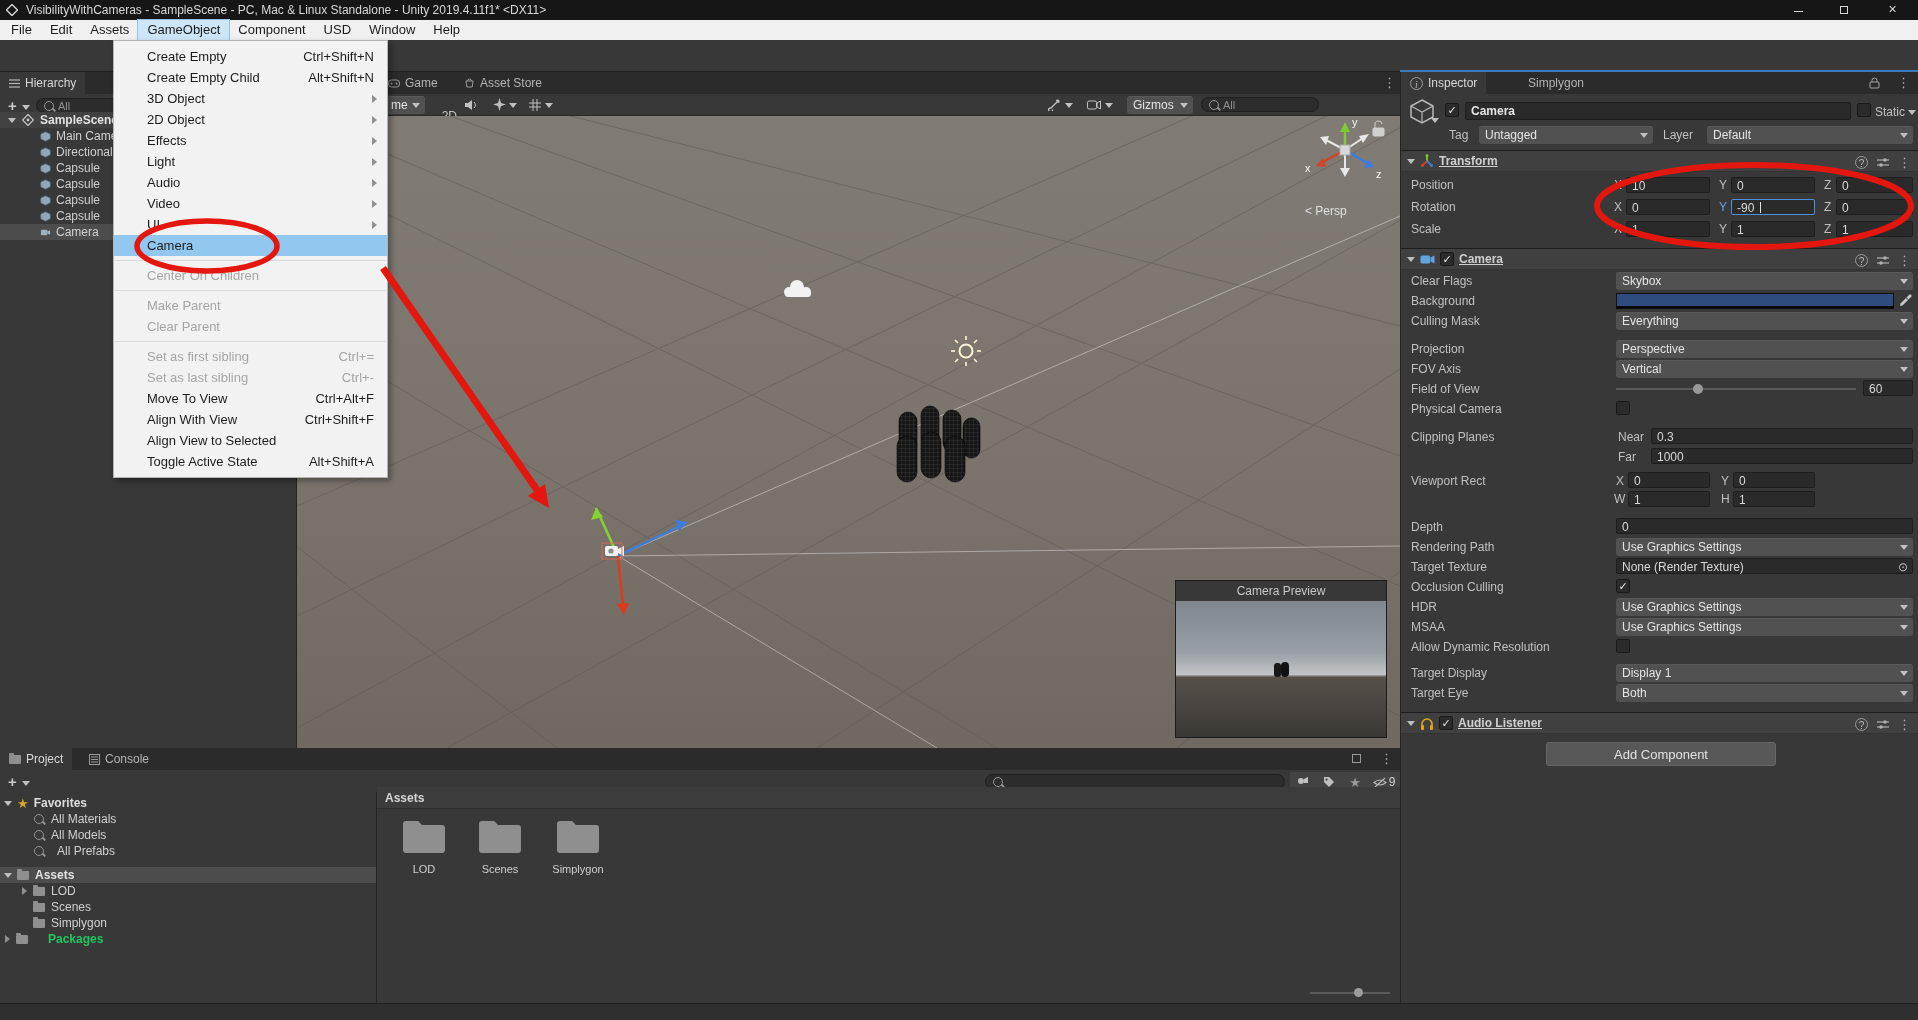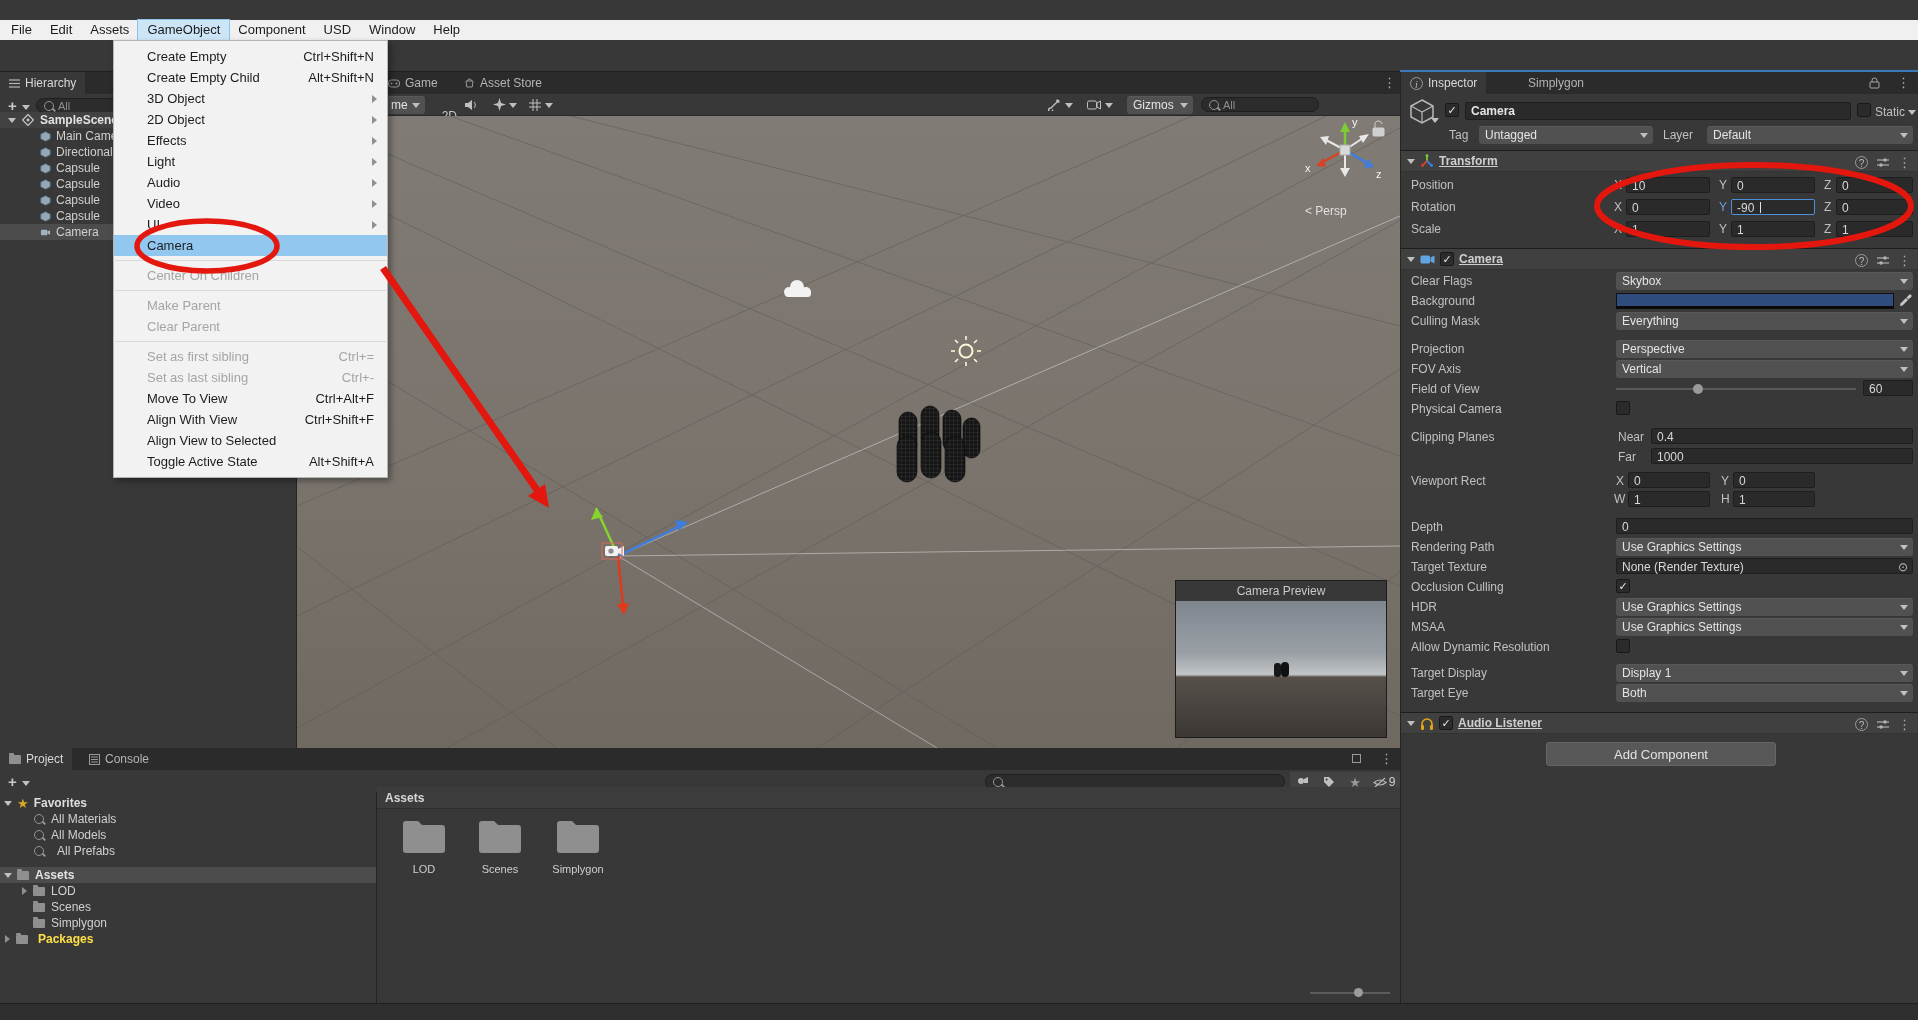--- a/index.html
+++ b/index.html
@@ -51,20 +51,33 @@
   .cmi.hl{background:#92c8f0;}
   .cmi .sub{position:absolute;right:10px;top:7px;}
   .csep{height:1px;background:#d9d9d9;margin:4px 1px;}
   .annot{position:absolute;left:0;top:0;z-index:60;pointer-events:none;}
 </style>
 </head>
 <body>
 
 <div class="app">
 
+  <div class="titlebar">
+    <svg class="abs" style="left:6px;top:4px" width="12" height="12" viewBox="0 0 12 12">
+        <polygon points="6,0.5 11.5,6 6,11.5 0.5,6" fill="none" stroke="#d8d8d8" stroke-width="1.4"></polygon>
+      </svg>
+    <span class="abs" style="left:26px;top:3px;white-space:nowrap">VisibilityWithCameras - SampleScene - PC, Mac &amp; Linux Standalone - Unity 2019.4.11f1* &lt;DX11&gt;</span>
+    <div class="abs" style="left:1775px;top:0;width:46px;height:20px;text-align:center">
+        <div class="abs" style="left:19px;top:11px;width:9px;height:1px;background:#d8d8d8"></div>
+      </div>
+    <div class="abs" style="left:1821px;top:0;width:46px;height:20px">
+        <div class="abs" style="left:19px;top:6px;width:8px;height:8px;border:1px solid #d8d8d8;box-sizing:border-box"></div>
+      </div>
+    <div class="abs" style="left:1867px;top:0;width:51px;height:20px;text-align:center;font-size:14px;line-height:19px"><span>×</span></div>
+  </div>
 
   <div class="menubar">
     <span class="mi">File</span>
     <span class="mi">Edit</span>
     <span class="mi">Assets</span>
     <span class="mi hl">GameObject</span>
     <span class="mi">Component</span>
     <span class="mi">USD</span>
     <span class="mi">Window</span>
     <span class="mi">Help</span>
@@ -483,21 +496,21 @@
     <span class="lbl" style="left:10px;top:288px">FOV Axis</span>
     <div class="dd" style="left:215px;top:288px;width:297px"><span>Vertical</span><span class="tdn"></span></div>
     <span class="lbl" style="left:10px;top:308px">Field of View</span>
     <div class="abs" style="left:215px;top:316px;width:240px;height:2px;background:#5a5a5a"></div>
     <div class="abs" style="left:292px;top:312px;width:10px;height:10px;border-radius:50%;background:#999"></div>
     <div class="inp" style="left:462px;top:308px;width:50px">60</div>
     <span class="lbl" style="left:10px;top:328px">Physical Camera</span>
     <div class="cb abs" style="left:215px;top:329px"></div>
     <span class="lbl" style="left:10px;top:356px">Clipping Planes</span>
     <span class="lbl" style="left:217px;top:356px">Near</span>
-    <div class="inp" style="left:250px;top:356px;width:262px">0.4</div>
+    <div class="inp" style="left:250px;top:356px;width:262px">0.3</div>
     <span class="lbl" style="left:217px;top:376px">Far</span>
     <div class="inp" style="left:250px;top:376px;width:262px">1000</div>
     <span class="lbl" style="left:10px;top:400px">Viewport Rect</span>
     <span class="lbl" style="left:215px;top:400px">X</span>
       <div class="inp" style="left:227px;top:400px;width:82px">0</div>
     <span class="lbl" style="left:320px;top:400px">Y</span>
       <div class="inp" style="left:332px;top:400px;width:82px">0</div>
     <span class="lbl" style="left:213px;top:418px">W</span>
       <div class="inp" style="left:227px;top:419px;width:82px">1</div>
     <span class="lbl" style="left:320px;top:418px">H</span>
@@ -626,21 +639,21 @@
           <span class="folder" style="margin-left:33px"></span>
           <span style="margin-left:6px">Scenes</span>
         </div>
       <div class="hrow" style="top:123px">
           <span class="folder" style="margin-left:33px"></span>
           <span style="margin-left:6px">Simplygon</span>
         </div>
       <div class="hrow" style="top:139px">
           <span class="trt" style="margin-left:5px"></span>
           <span class="folder" style="margin-left:6px"></span>
-          <b style="margin-left:10px;color:#fde047">Packages</b>
+          <b style="margin-left:20px;color:#22c55e">Packages</b>
         </div>
     </div>
 
     <div class="abs" style="left:377px;top:39px;width:1023px;height:22px;background:#3c3c3c;border-bottom:1px solid #2e2e2e;display:flex;align-items:center;padding-left:8px;box-sizing:border-box">
         <b style="color:#d6d6d6">Assets</b>
       </div>
     <div class="abs" style="left:396px;top:70px;width:56px;height:80px;text-align:center">
       <svg width="46" height="38" viewBox="0 0 46 38">
           <path d="M2 6 a3 3 0 0 1 3-3 h12 l4 4 h20 a3 3 0 0 1 3 3 v22 a3 3 0 0 1-3 3 H5 a3 3 0 0 1-3-3z" fill="#8f8f8f"></path>
         </svg>

